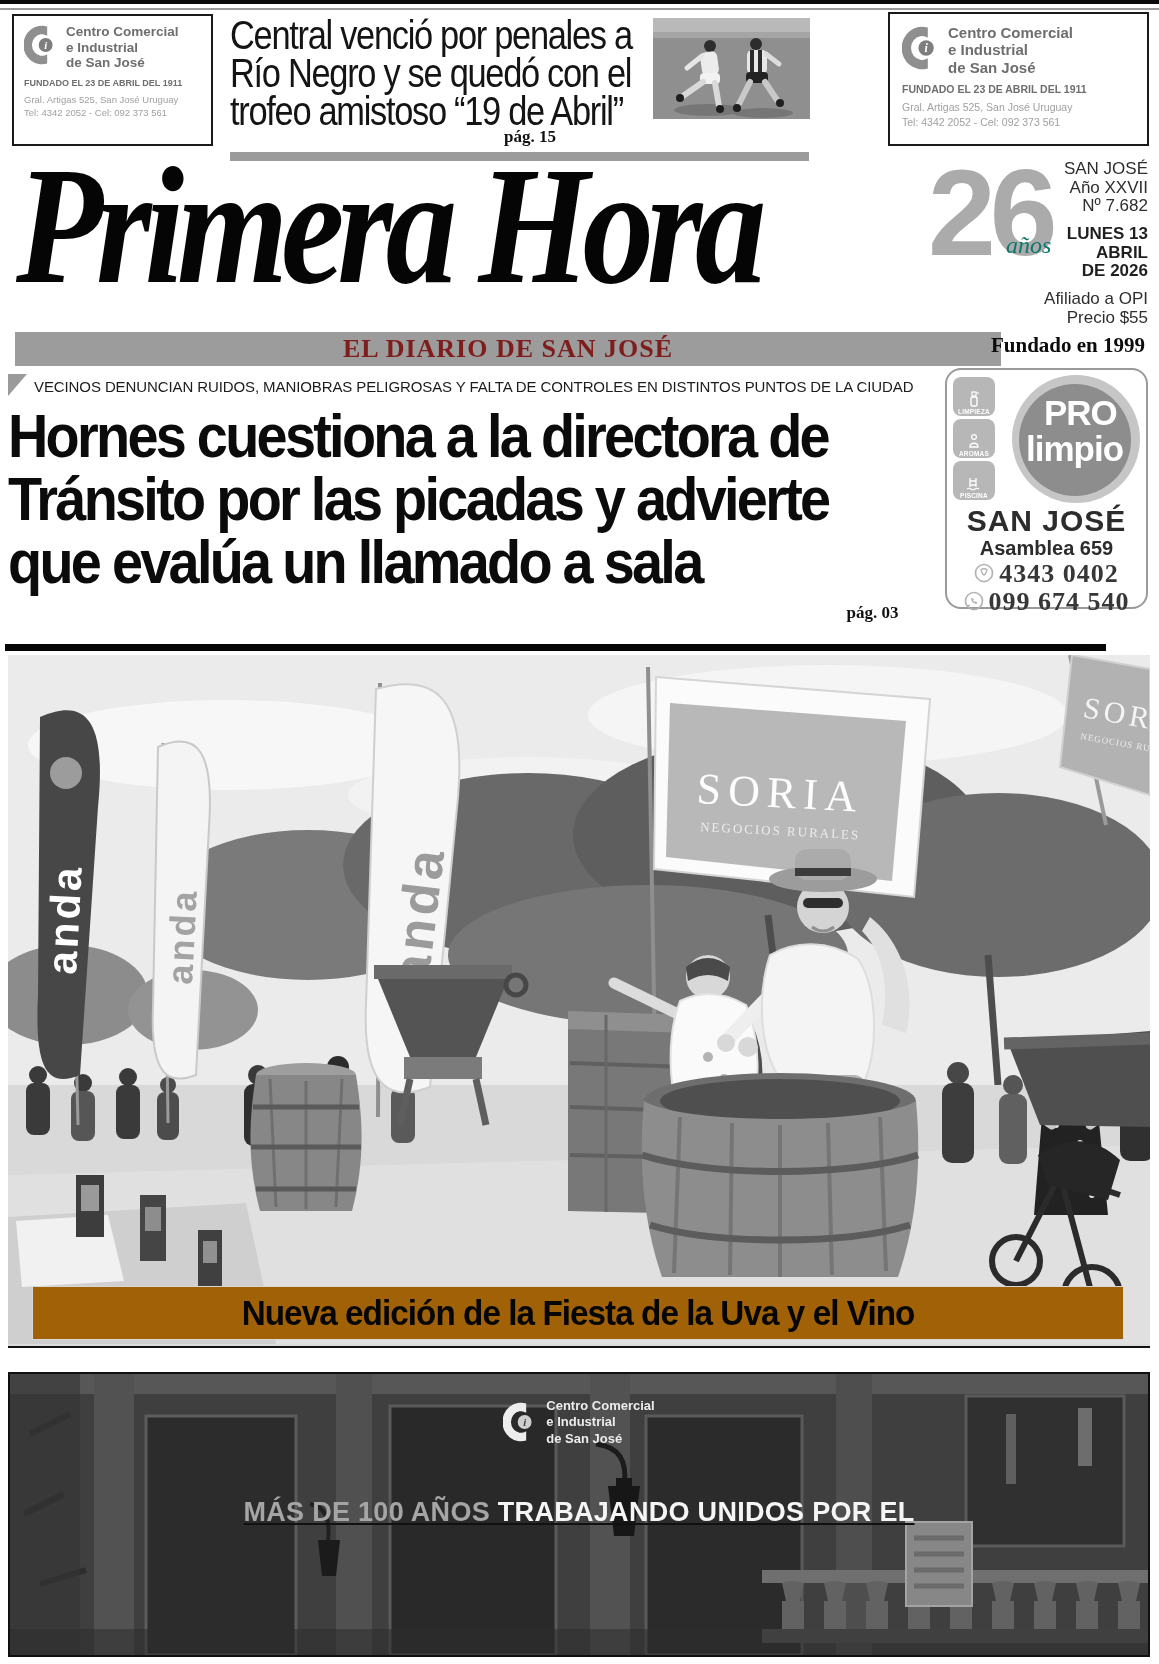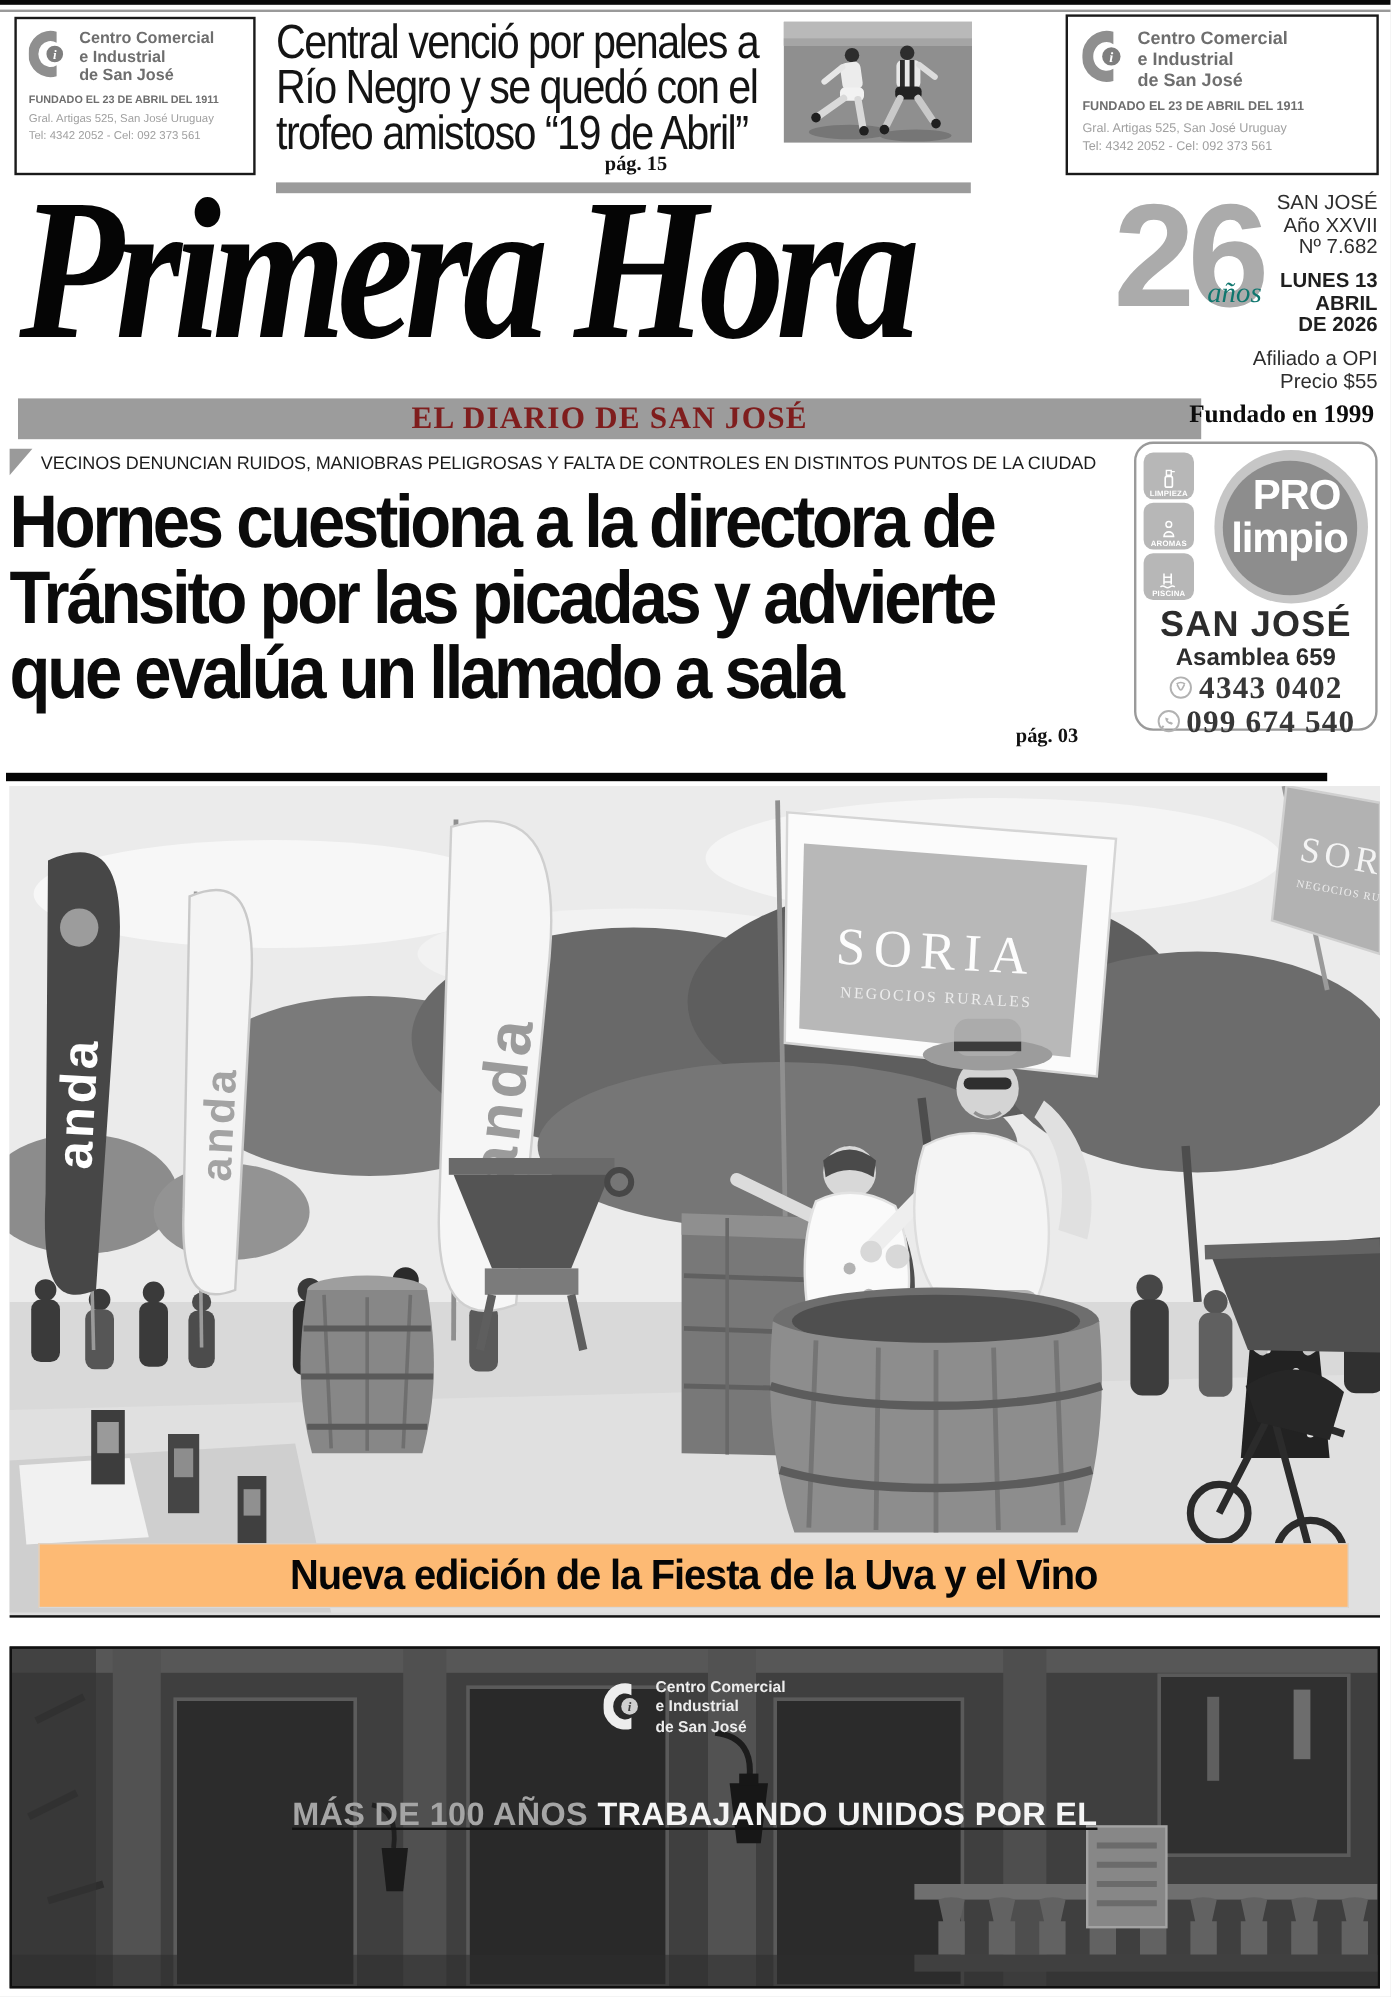--- a/index.html
+++ b/index.html
@@ -82,21 +82,21 @@
           letter-spacing:-1px;}
   .pl-city{text-align:center;font-size:30px;font-weight:800;color:#2c2c2c;letter-spacing:1px;
            line-height:1.05;margin-top:2px;}
   .pl-addr{text-align:center;font-size:20px;font-weight:800;color:#2c2c2c;line-height:1.1;}
   .pl-phone{display:flex;align-items:center;justify-content:center;gap:5px;margin-top:1px;font-family:Liberation Serif, serif;}
   .pl-phone .num{font-size:26px;font-weight:700;color:#373737;letter-spacing:1px;line-height:1.05;}
 
   
   .mainphoto{left:8px;top:655px;width:1142px;height:691px;background:#dcdcdc;border-bottom:2px solid #111;}
   .mainphoto svg{display:block;}
-  .caption-strip{position:absolute;left:24px;right:26px;bottom:6px;height:52px;background:#fdba74;
+  .caption-strip{position:absolute;left:24px;right:26px;bottom:6px;height:52px;background:#a16207;
                  border:1px solid #d8d8d8;display:flex;align-items:center;justify-content:center;}
   .caption-strip span{font-size:35px;font-weight:700;letter-spacing:-1px;color:#060606;
                       transform:scaleX(.95);white-space:nowrap;}
 
   
   .banner{left:8px;top:1372px;width:1142px;height:285px;border:2px solid #101010;box-sizing:border-box;
           background:#3f3f3f;overflow:hidden;}
   .banner svg{display:block;}
   .banner-logo{position:absolute;left:0;right:0;top:24px;display:flex;align-items:center;
                justify-content:center;gap:9px;}

